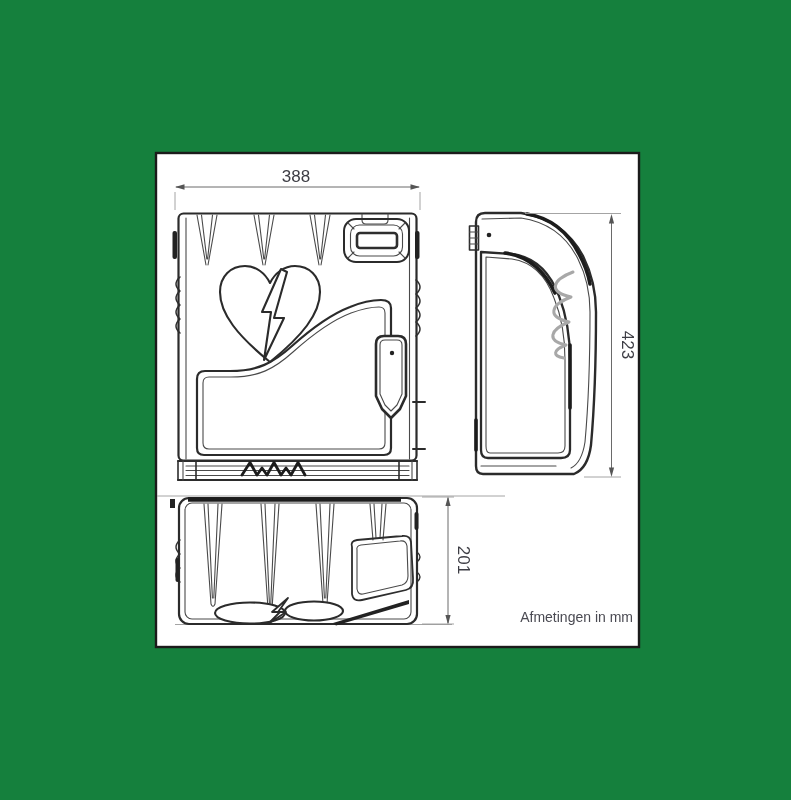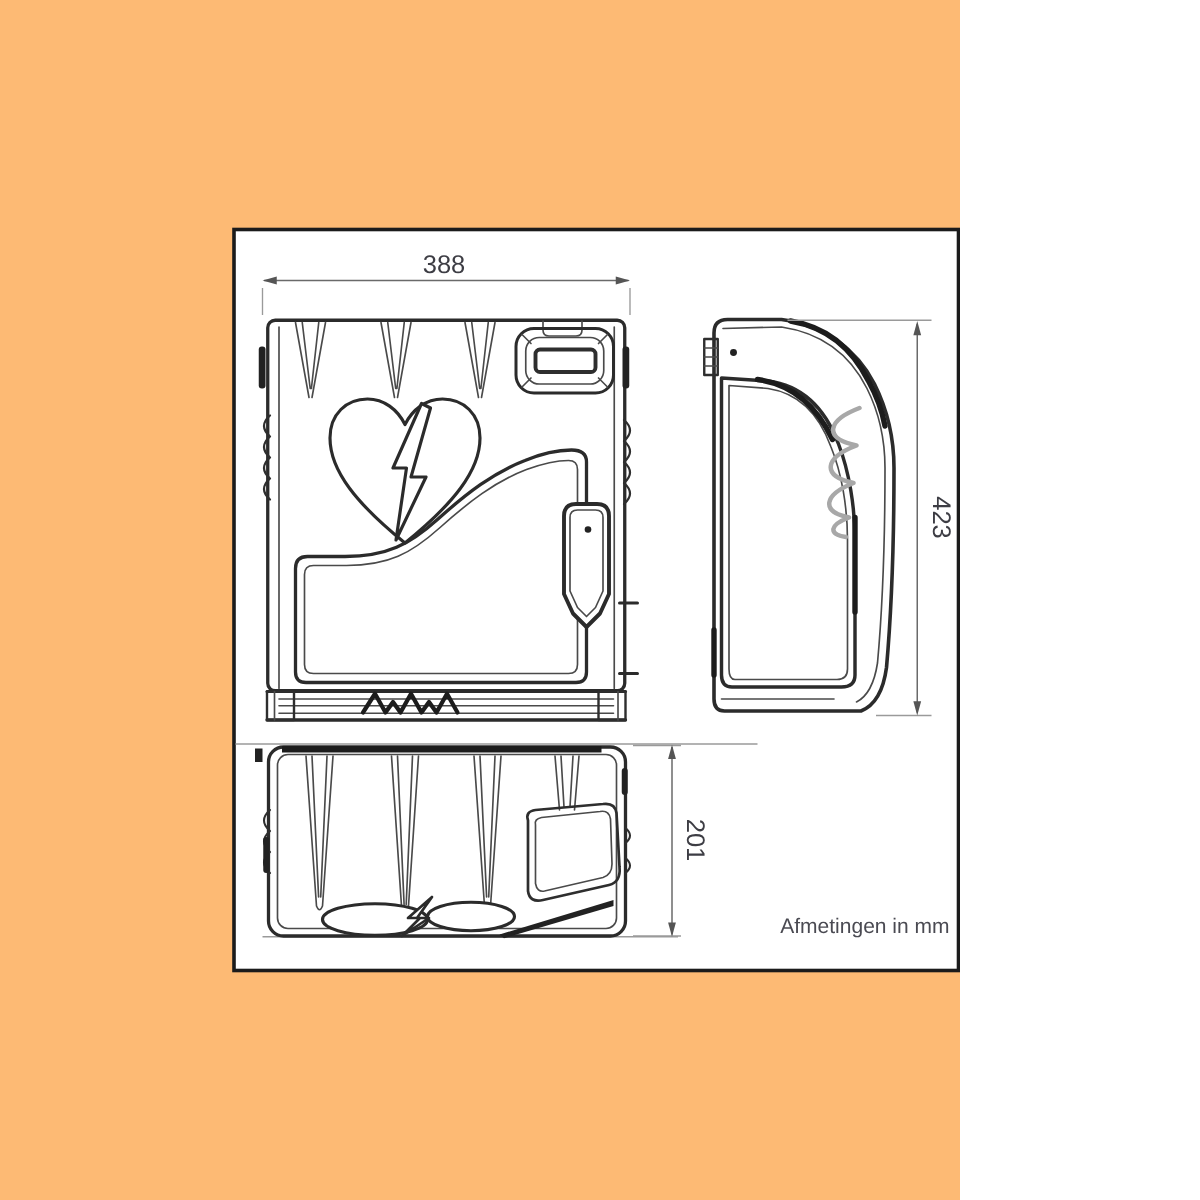--- a/index.html
+++ b/index.html
@@ -1,16 +1,16 @@
 <!DOCTYPE html>
 <html><head>
 <meta charset="utf-8">
 <style>
   html,body{margin:0;padding:0;background:#ffffff;}
-  .page{position:relative;width:640px;height:800px;background:#fdba74;overflow:hidden;
+  .page{position:relative;width:791px;height:800px;background:#15803d;overflow:hidden;
         font-family:"Liberation Sans", sans-serif;}
   svg{display:block}
   
   .s-main{fill:none;stroke:#2b2b2b;stroke-width:2.2;stroke-linecap:round;stroke-linejoin:round}
   .s-bold{fill:none;stroke:#1c1c1c;stroke-width:3.6;stroke-linecap:round;stroke-linejoin:round}
   .s-med{fill:none;stroke:#2e2e2e;stroke-width:1.6;stroke-linecap:round;stroke-linejoin:round}
   .s-thin{fill:none;stroke:#4a4a4a;stroke-width:1.1;stroke-linecap:round;stroke-linejoin:round}
   .s-white{fill:#ffffff;stroke:#2b2b2b;stroke-width:2.1;stroke-linejoin:round}
   .s-dim{fill:none;stroke:#6a6a6a;stroke-width:1}
   .s-ext{fill:none;stroke:#9a9a9a;stroke-width:0.9}

